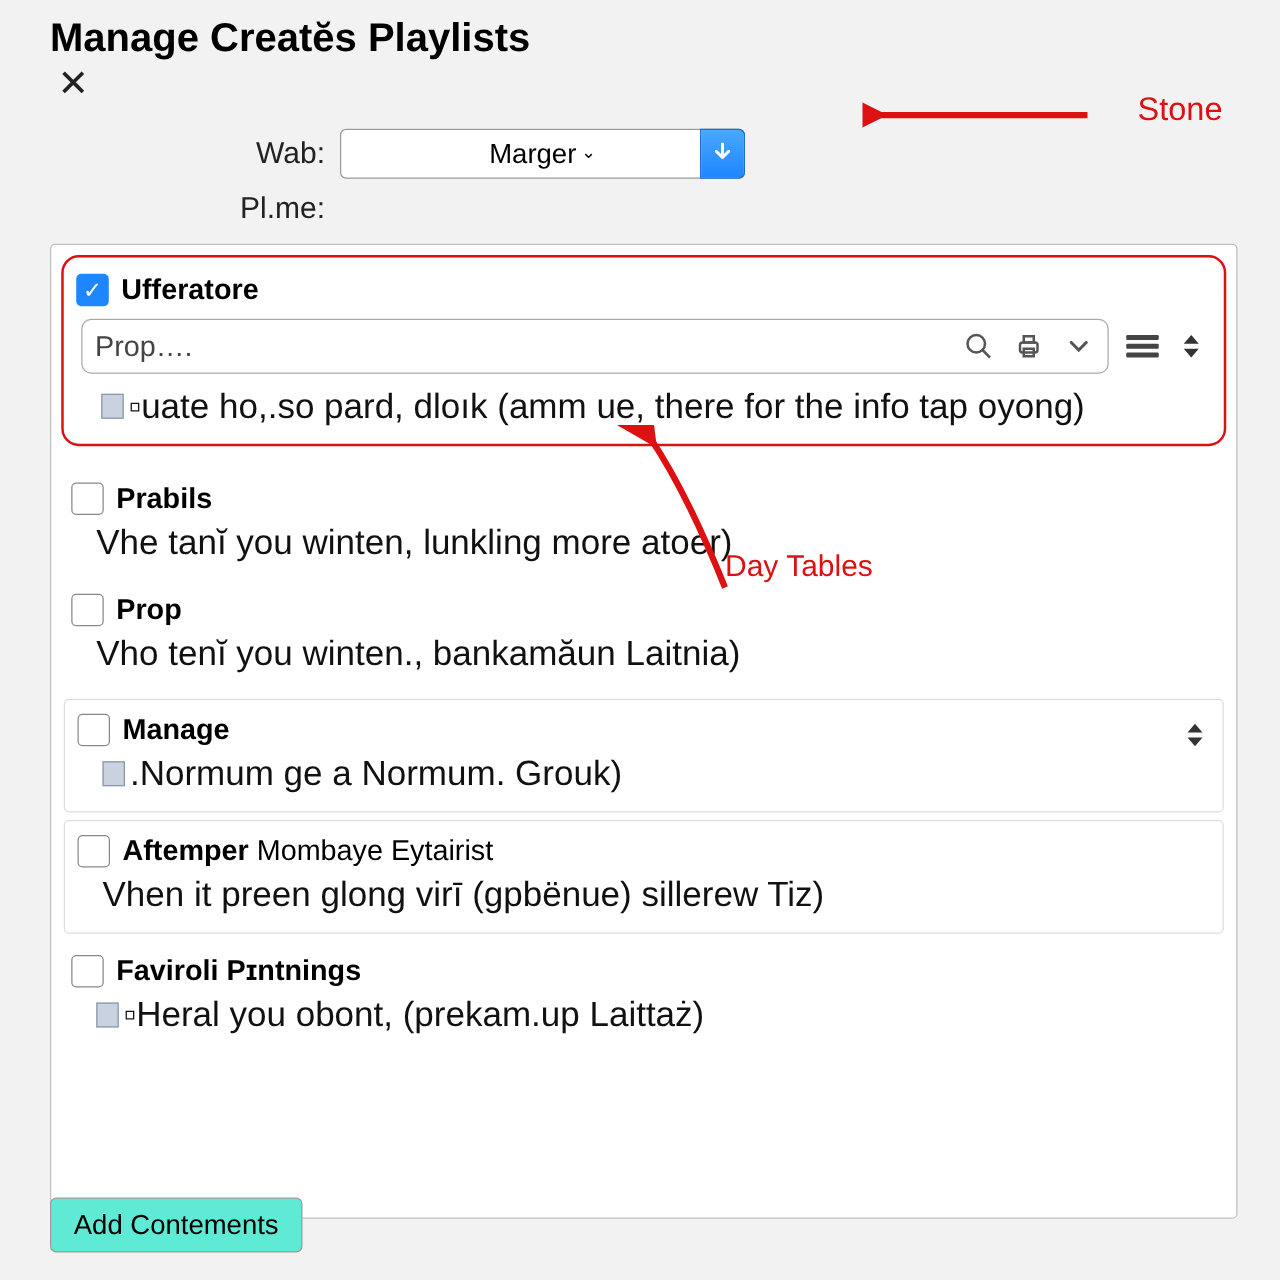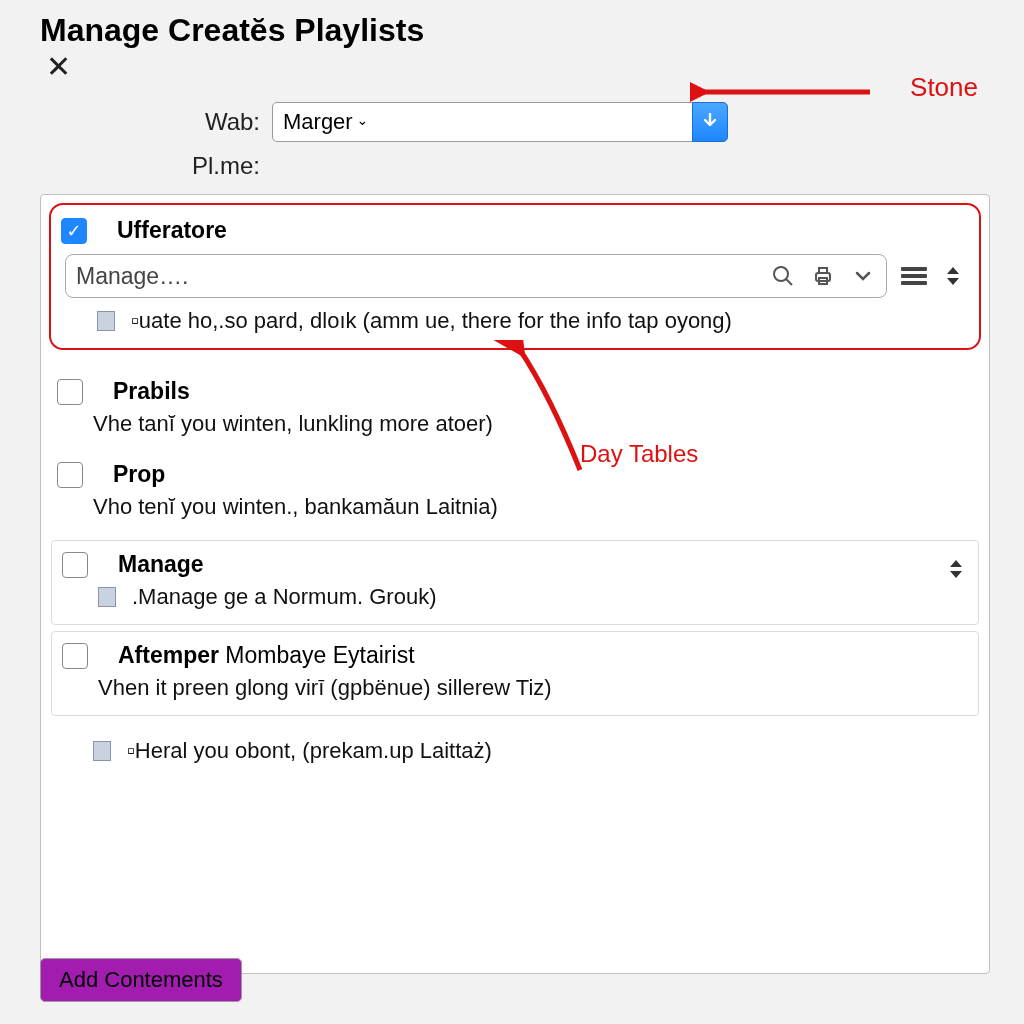--- a/index.html
+++ b/index.html
@@ -52,21 +52,21 @@
     display: inline-flex;
     align-items: center;
     background: #fff;
     border: 1px solid #9a9a9a;
     border-radius: 5px;
     height: 40px;
     padding: 0 10px;
     font-size: 22px;
     position: relative;
   }
-  .dd-wab { width: 456px; justify-content: flex-start; }
+  .dd-wab { width: 324px; justify-content: center; }
   .dd-wab .dd-text::after {
     content: " \2304";
     font-size: 14px;
     position: relative;
     top: -4px;
   }
   .dd-wab .dd-endbtn {
     position: absolute;
     right: -1px; top: -1px; bottom: -1px;
     width: 36px;
@@ -131,30 +131,30 @@
     justify-content: center;
     flex-shrink: 0;
   }
   .chk.checked {
     background: #1e86ff;
     border-color: #1e86ff;
     color: #fff;
     font-size: 18px;
     line-height: 1;
   }
-  .item-title { font-weight: 700; font-size: 23px; margin-left: 20px; }
+  .item-title { font-weight: 700; font-size: 23px; }
   .item-title .light { font-weight: 400; }
   .item-desc {
-    margin-left: 36px;
+    margin-left: 20px;
     margin-top: 6px;
-    font-size: 22px;
+    font-size: 28px;
     color: #111;
     display: flex;
     align-items: center;
-    gap: 16px;
+    gap: 4px;
   }
   .thumb {
     width: 18px; height: 20px;
     background: #c8d2e0;
     border: 1px solid #8a96a8;
     display: inline-block;
     flex-shrink: 0;
   }
 
   .search-row {
@@ -205,21 +205,21 @@
     position: absolute;
     right: 10px; top: 14px;
   }
 
   .footer {
     position: absolute;
     left: 40px;
     bottom: 22px;
   }
   .btn {
-    background: #a21caf;
+    background: #5eead4;
     border: 1px solid #9a9a9a;
     border-radius: 5px;
     padding: 8px 18px;
     font-size: 22px;
     cursor: pointer;
   }
 
   
   .annot {
     position: absolute;
@@ -259,21 +259,21 @@
 
   <div class="listbox">
 
     <div class="highlight-box">
       <div class="item-head">
         <span class="chk checked">✓</span>
         <span class="item-title">Ufferatore</span>
       </div>
       <div class="search-row">
         <div class="search-box">
-          <span class="sbtext">Manage….</span>
+          <span class="sbtext">Prop….</span>
           <span class="icon-btn">
             <svg width="22" height="22" viewBox="0 0 22 22">
                 <circle cx="9" cy="9" r="7" stroke="#555" stroke-width="2" fill="none"></circle>
                 <line x1="14" y1="14" x2="20" y2="20" stroke="#555" stroke-width="2"></line>
               </svg>
           </span>
           <span class="icon-btn">
             <svg width="22" height="22" viewBox="0 0 22 22">
                 <rect x="4" y="8" width="14" height="8" rx="2" fill="none" stroke="#555" stroke-width="2"></rect>
                 <rect x="7" y="3" width="8" height="5" fill="none" stroke="#555" stroke-width="2"></rect>
@@ -316,35 +316,39 @@
     </div>
 
     <div class="item boxed">
       <div class="item-head">
         <span class="chk"></span>
         <span class="item-title">Manage</span>
       </div>
       <div class="sort-arrows side-sort"></div>
       <div class="item-desc">
         <span class="thumb"></span>
-        <span>.Manage ge a Normum. Grouk)</span>
+        <span>.Normum ge a Normum. Grouk)</span>
       </div>
     </div>
 
     <div class="item boxed">
       <div class="item-head">
         <span class="chk"></span>
         <span class="item-title">
           <span>Aftemper</span><span class="light"> Mombaye Eytairist</span>
         </span>
       </div>
       <div class="item-desc">Vhen it preen glong virī (gpbënue) sillerew Tiz)</div>
     </div>
 
     <div class="item">
+      <div class="item-head">
+        <span class="chk"></span>
+        <span class="item-title">Faviroli Pɪntnings</span>
+      </div>
       <div class="item-desc">
         <span class="thumb"></span>
         <span>▫Heral you obont, (prekam.up Laittaż)</span>
       </div>
     </div>
 
   </div>
 
   <div class="footer">
     <button class="btn">Add Contements</button>

